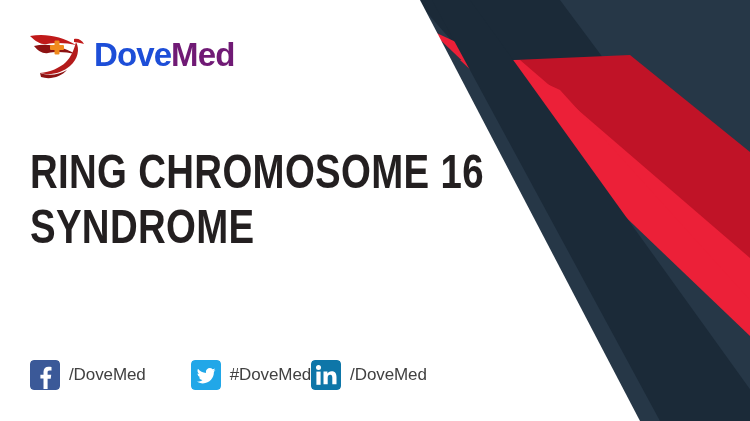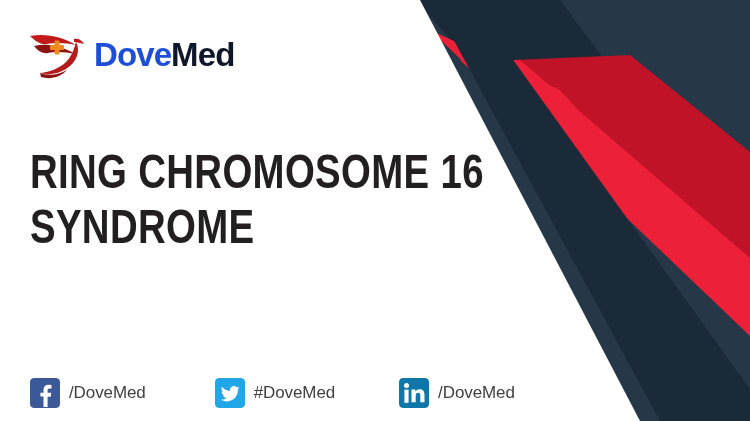--- a/index.html
+++ b/index.html
@@ -42,21 +42,21 @@
   .logo-word {
     font-family: "Liberation Sans", sans-serif;
     font-size: 33px;
     font-weight: bold;
     letter-spacing: -0.9px;
     line-height: 1;
     margin-left: 4px;
     white-space: nowrap;
   }
   .logo-dove { color: #1d4ed8; }
-  .logo-med  { color: #0f172a; }
+  .logo-med  { color: #701a75; }
 
   
   .title {
     position: absolute;
     left: 30px;
     top: 145px;
     width: 470px;
     z-index: 8;
     color: #231f20;
     font-family: "Liberation Sans Narrow", "Liberation Sans", sans-serif;
@@ -67,34 +67,33 @@
     text-transform: uppercase;
     transform: scaleX(0.80);
     transform-origin: left top;
   }
   .title-line { display: block; white-space: nowrap; }
 
   
   .social-row {
     position: absolute;
     left: 30px;
-    top: 376px;
+    top: 358px;
     height: 34px;
     display: flex;
     align-items: flex-end;
     z-index: 8;
-    gap: 24px;
   }
   .social-item {
     display: flex;
     align-items: center;
     height: 34px;
   }
   .social-item.fb { margin-right: 45px; }
-  .social-item.tw { margin-right: 40px; }
+  .social-item.tw { }
   .social-badge {
     width: 30px;
     height: 30px;
     border-radius: 4px;
     display: block;
     flex: 0 0 auto;
   }
   .social-handle {
     margin-left: 9px;
     font-family: "Liberation Sans", sans-serif;

